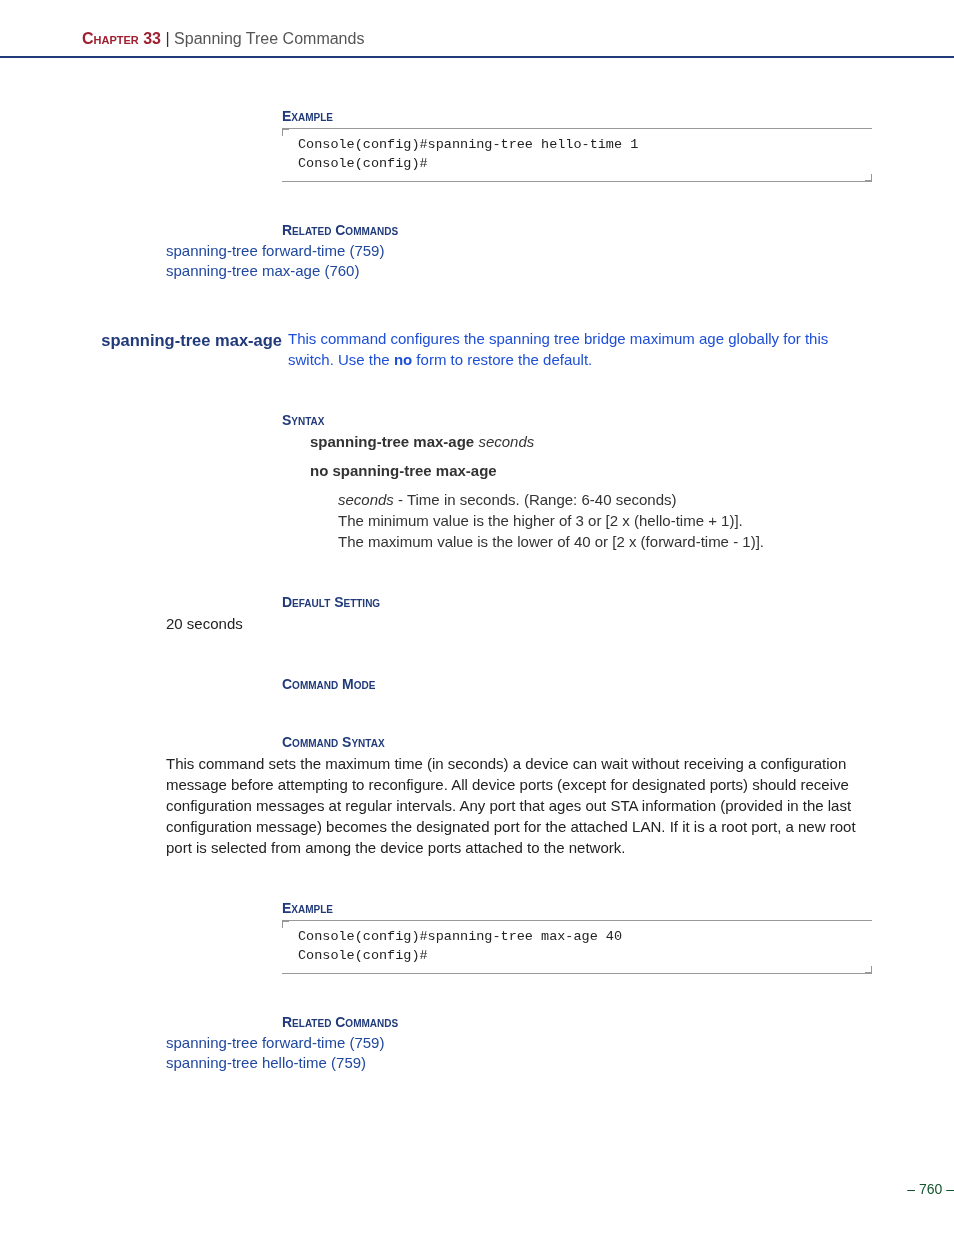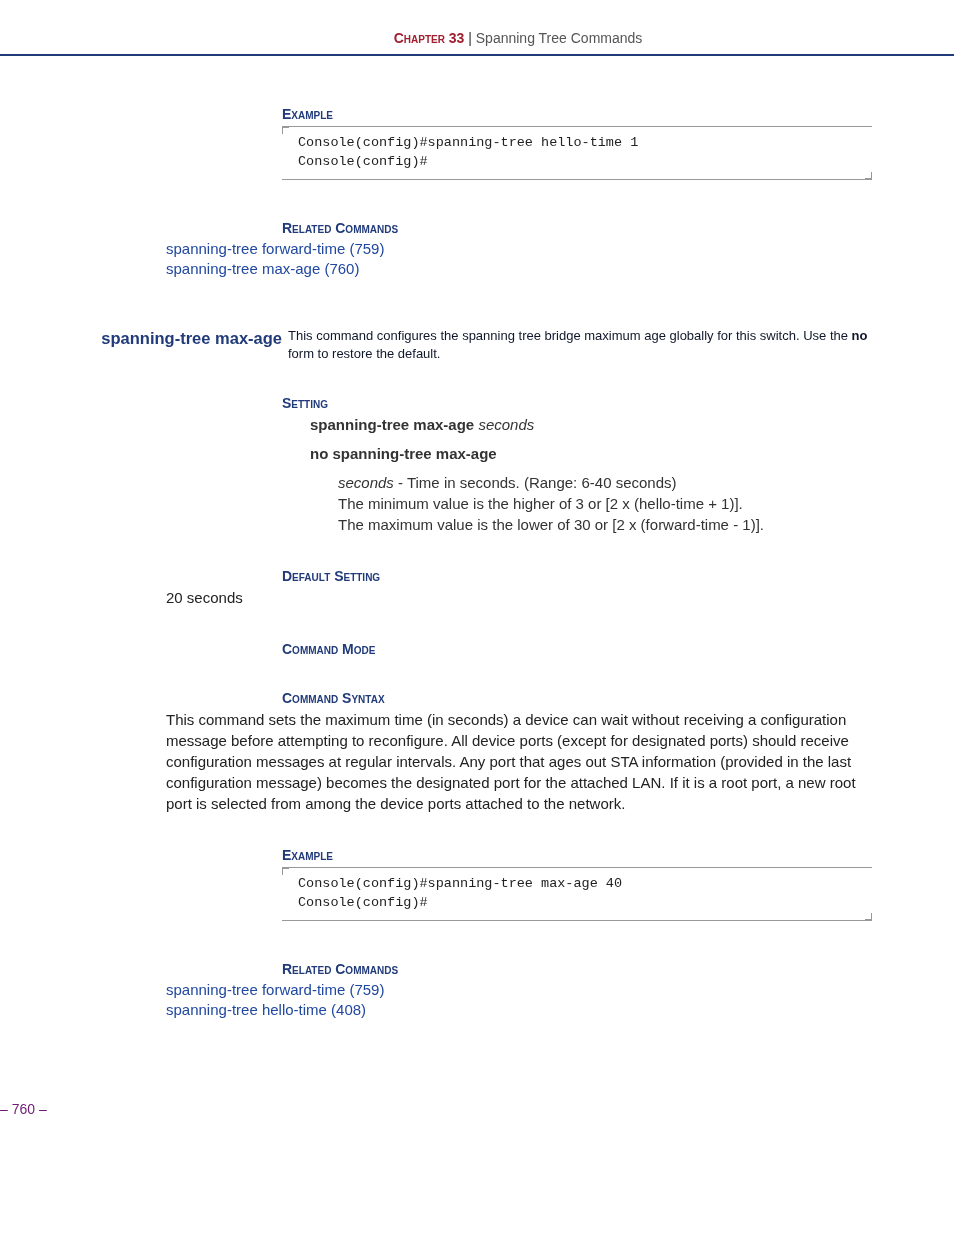--- a/index.html
+++ b/index.html
@@ -7,40 +7,39 @@
     padding: 0;
     font-family: Verdana, Arial, sans-serif;
     color: #333;
     background: #fff;
     width: 954px;
   }
   .header {
     padding: 30px 0 8px 82px;
     border-bottom: 2px solid #203a7a;
     margin-bottom: 50px;
-    font-size: 14px;
-    text-align: center;
+    font-size: 16px;
   }
   .chapter-label {
     font-variant: small-caps;
     color: #a02030;
     font-weight: bold;
   }
   .chapter-title {
     color: #555;
   }
   .content {
     padding: 0 82px;
   }
   .section-heading {
     font-variant: small-caps;
     color: #203a7a;
     font-weight: bold;
     font-size: 14px;
-    margin-top: 33px;
+    margin-top: 42px;
     margin-bottom: 3px;
     margin-left: 200px;
   }
   .code-box {
     margin-left: 200px;
     margin-right: 0;
     border-top: 1px solid #999;
     border-bottom: 1px solid #999;
     position: relative;
     padding: 7px 0 7px 16px;
@@ -85,22 +84,22 @@
     text-align: right;
     color: #203a7a;
     font-weight: bold;
     font-size: 16.5px;
     padding-right: 6px;
     line-height: 1.35;
   }
   .cmd-desc {
     flex: 1;
     line-height: 1.35;
-    font-size: 13px;
-    color: #0f172a;
+    font-size: 15px;
+    color: #1d4ed8;
   }
   .cmd-desc b {
     font-weight: bold;
   }
   .syntax-block {
     margin-left: 228px;
     font-size: 15px;
     line-height: 1.4;
   }
   .syntax-line {
@@ -112,24 +111,24 @@
     line-height: 1.4;
   }
   .body-text {
     margin-left: 84px;
     font-size: 15px;
     line-height: 1.4;
     color: #222;
   }
   .spacer { height: 22px; }
   .footer {
-    text-align: left;
+    text-align: right;
     font-size: 14px;
-    color: #701a75;
-    margin-top: 80px;
+    color: #14532d;
+    margin-top: 108px;
     padding-bottom: 30px;
   }
   em { font-style: italic; }
 </style>
 </head>
 <body>
 
 <div class="header">
   <span class="chapter-label">Chapter 33</span><span>  |  </span><span class="chapter-title">Spanning Tree Commands</span>
 </div>
@@ -148,50 +147,50 @@
     <div class="link">spanning-tree max-age (760)</div>
   </div>
 
   <div class="cmd-block">
     <div class="cmd-name">spanning-tree max-age</div>
     <div class="cmd-desc">
       <span>This command configures the spanning tree bridge maximum age globally for this switch. Use the </span><b>no</b><span> form to restore the default.</span>
     </div>
   </div>
 
-  <div class="section-heading">Setting</div>
+  <div class="section-heading">Syntax</div>
   <div class="syntax-block">
     <div class="syntax-line">
       <b>spanning-tree max-age</b><em> seconds</em>
     </div>
     <div class="syntax-line">
       <b>no spanning-tree max-age</b>
     </div>
   </div>
   <div class="param-block">
     <div><em>seconds</em><span> - Time in seconds. (Range: 6-40 seconds)</span></div>
     <div>The minimum value is the higher of 3 or [2 x (hello-time + 1)].</div>
-    <div>The maximum value is the lower of 30 or [2 x (forward-time - 1)].</div>
+    <div>The maximum value is the lower of 40 or [2 x (forward-time - 1)].</div>
   </div>
 
   <div class="section-heading">Default Setting</div>
   <div class="body-text">20 seconds</div>
 
   <div class="section-heading">Command Mode</div>
 
   <div class="section-heading">Command Syntax</div>
   <div class="body-text">This command sets the maximum time (in seconds) a device can wait without receiving a configuration message before attempting to reconfigure. All device ports (except for designated ports) should receive configuration messages at regular intervals. Any port that ages out STA information (provided in the last configuration message) becomes the designated port for the attached LAN. If it is a root port, a new root port is selected from among the device ports attached to the network.</div>
 
   <div class="section-heading">Example</div>
   <div class="code-box">Console(config)#spanning-tree max-age 40
 Console(config)#</div>
 
   <div class="spacer"></div>
 
   <div class="section-heading" style="margin-top:18px">Related Commands</div>
   <div class="related-links">
     <div class="link">spanning-tree forward-time (759)</div>
-    <div class="link">spanning-tree hello-time (408)</div>
+    <div class="link">spanning-tree hello-time (759)</div>
   </div>
 
 </div>
 
 <div class="footer">– 760 –</div>
 
 </body></html>

